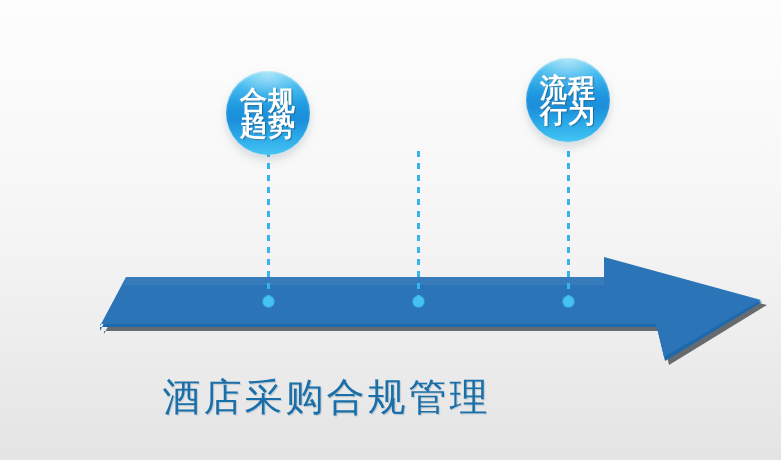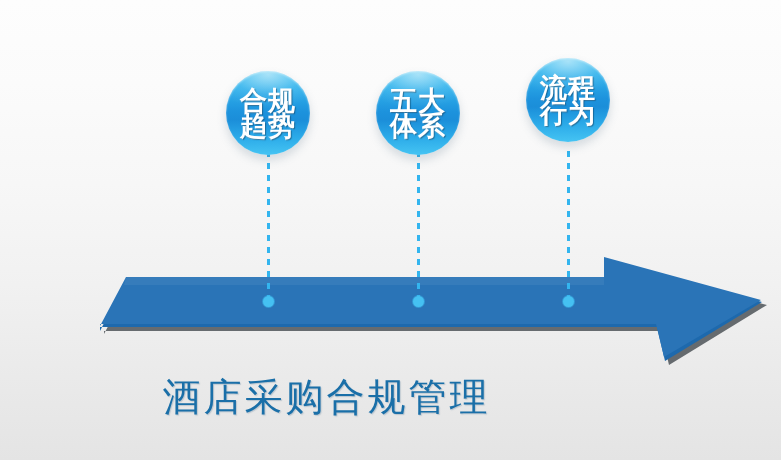--- a/index.html
+++ b/index.html
@@ -137,24 +137,20 @@
   <div class="connector-dot" style="left:413px; top:296px;"></div>
 
   <div class="connector" style="left:567px;"></div>
   <div class="connector-dot" style="left:563px; top:296px;"></div>
 
   <div class="node" style="left:226px; top:71px;">
     <span class="node-line">合规</span>
     <span class="node-line">趋势</span>
   </div>
 
-  <div class="node" style="left:376px; top:71px;">
-    <span class="node-line">五大</span>
-    <span class="node-line">体系</span>
-  </div>
 
   <div class="node" style="left:526px; top:58px;">
     <span class="node-line">流程</span>
     <span class="node-line">行为</span>
   </div>
 
   <div class="page-title">酒店采购合规管理</div>
 
 </div>
 

